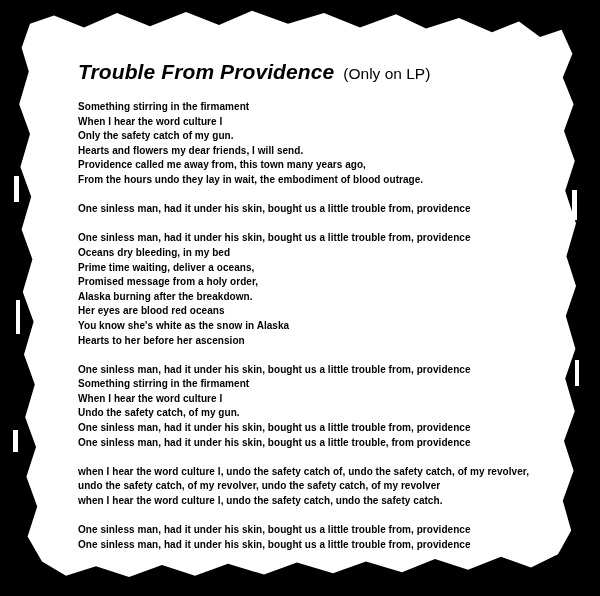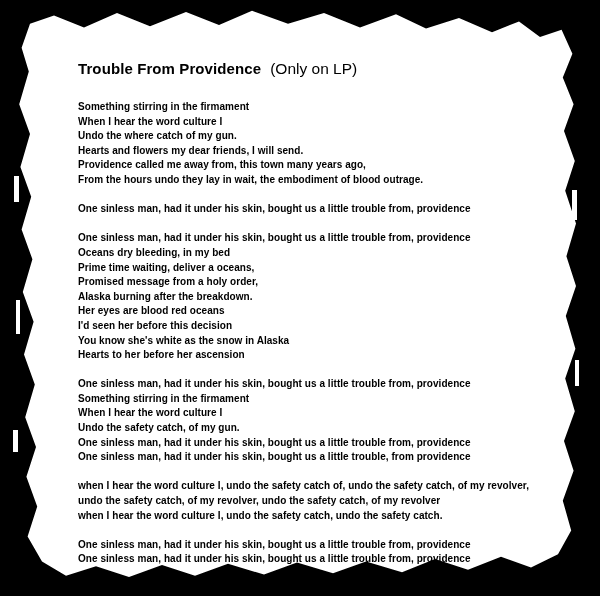--- a/index.html
+++ b/index.html
@@ -60,23 +60,24 @@
   }
   #title-row {
     position: absolute;
     left: 78px;
     top: 60px;
     display: flex;
     align-items: baseline;
     gap: 9px;
   }
   #title {
-    font-size: 15px;
+    font-size: 21px;
     font-weight: bold;
     letter-spacing: 0.1px;
+    font-style: italic;
   }
   #title-note {
     font-size: 15.5px;
     font-weight: normal;
   }
   #lyrics {
     position: absolute;
     left: 78px;
     top: 100px;
     width: 460px;
@@ -115,38 +116,37 @@
     <div id="title-row">
       <div id="title">Trouble From Providence</div>
       <div id="title-note">(Only on LP)</div>
     </div>
 
     <div id="lyrics">
 
       <div class="stanza">
         <div class="line">Something stirring in the firmament</div>
         <div class="line">When I hear the word culture I</div>
-        <div class="line">Undo the where catch of my gun.</div>
+        <div class="line">Only the safety catch of my gun.</div>
         <div class="line">Hearts and flowers my dear friends, I will send.</div>
         <div class="line">Providence called me away from, this town many years ago,</div>
         <div class="line">From the hours undo they lay in wait, the embodiment of blood outrage.</div>
       </div>
 
       <div class="stanza">
         <div class="line">One sinless man, had it under his skin, bought us a little trouble from, providence</div>
       </div>
 
       <div class="stanza">
         <div class="line">One sinless man, had it under his skin, bought us a little trouble from, providence</div>
         <div class="line">Oceans dry bleeding, in my bed</div>
         <div class="line">Prime time waiting, deliver a oceans,</div>
         <div class="line">Promised message from a holy order,</div>
         <div class="line">Alaska burning after the breakdown.</div>
         <div class="line">Her eyes are blood red oceans</div>
-        <div class="line">I'd seen her before this decision</div>
         <div class="line">You know she's white as the snow in Alaska</div>
         <div class="line">Hearts to her before her ascension</div>
       </div>
 
       <div class="stanza">
         <div class="line">One sinless man, had it under his skin, bought us a little trouble from, providence</div>
         <div class="line">Something stirring in the firmament</div>
         <div class="line">When I hear the word culture I</div>
         <div class="line">Undo the safety catch, of my gun.</div>
         <div class="line">One sinless man, had it under his skin, bought us a little trouble from, providence</div>

